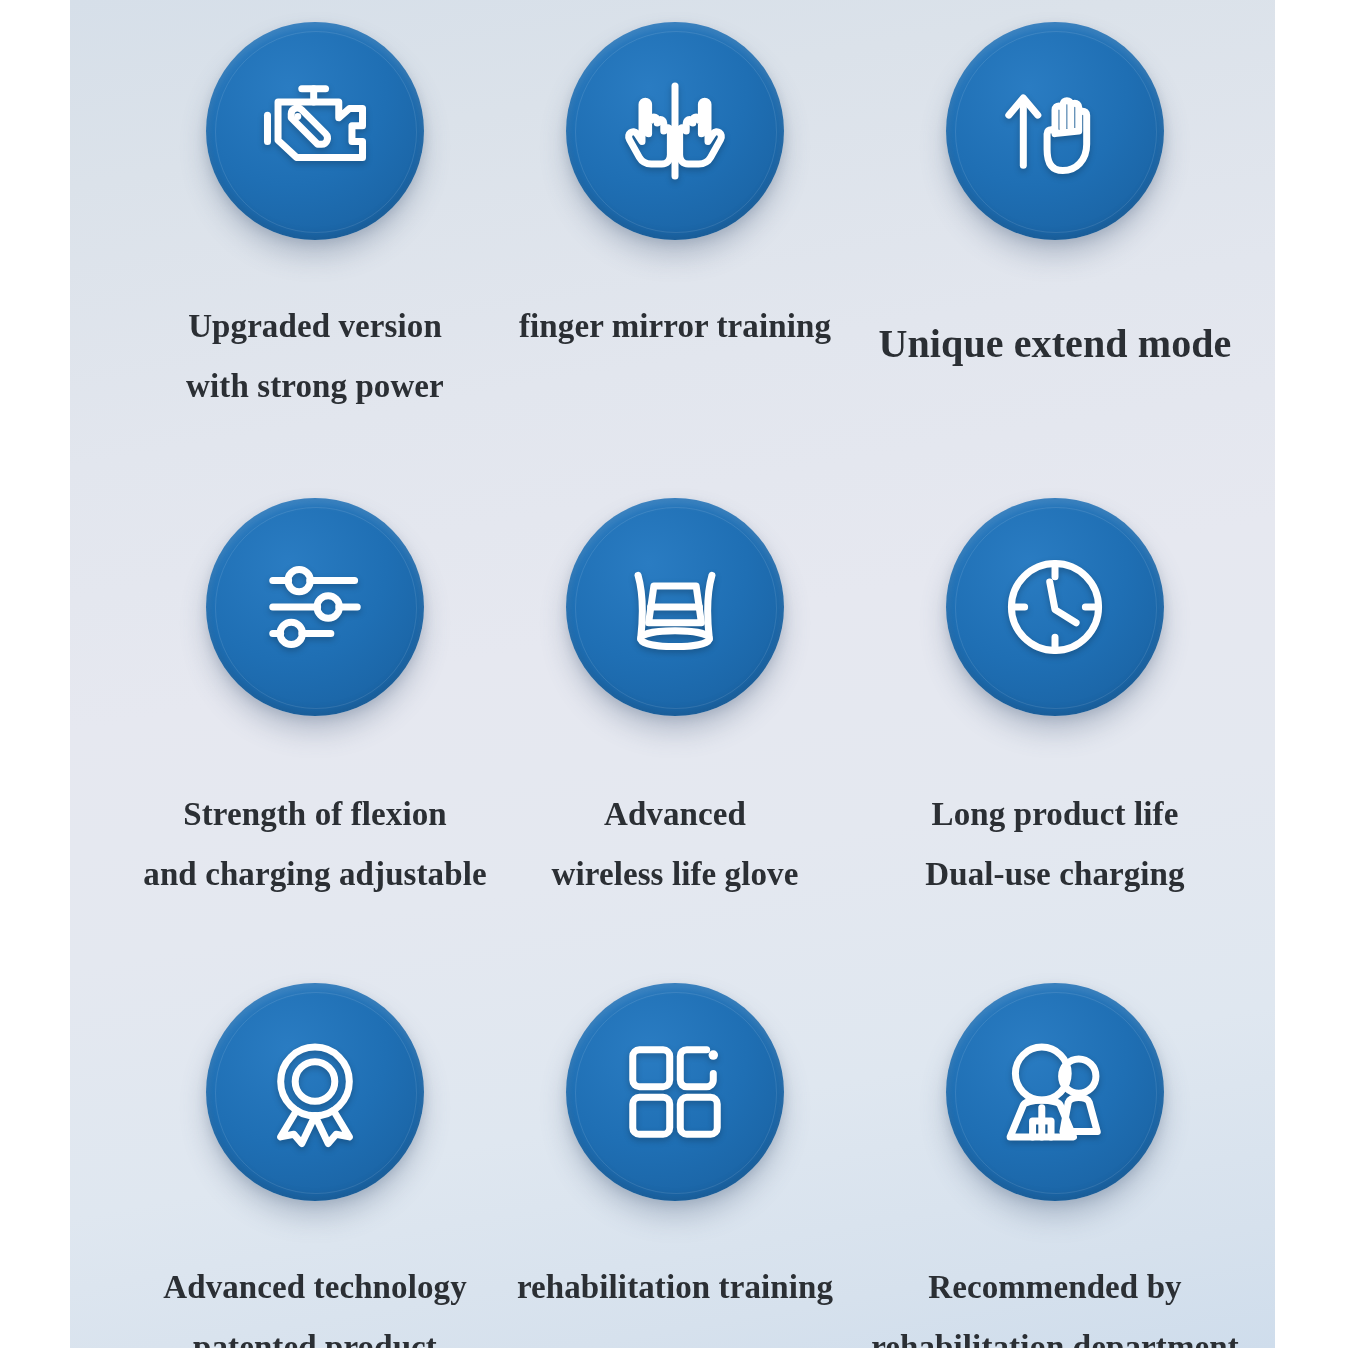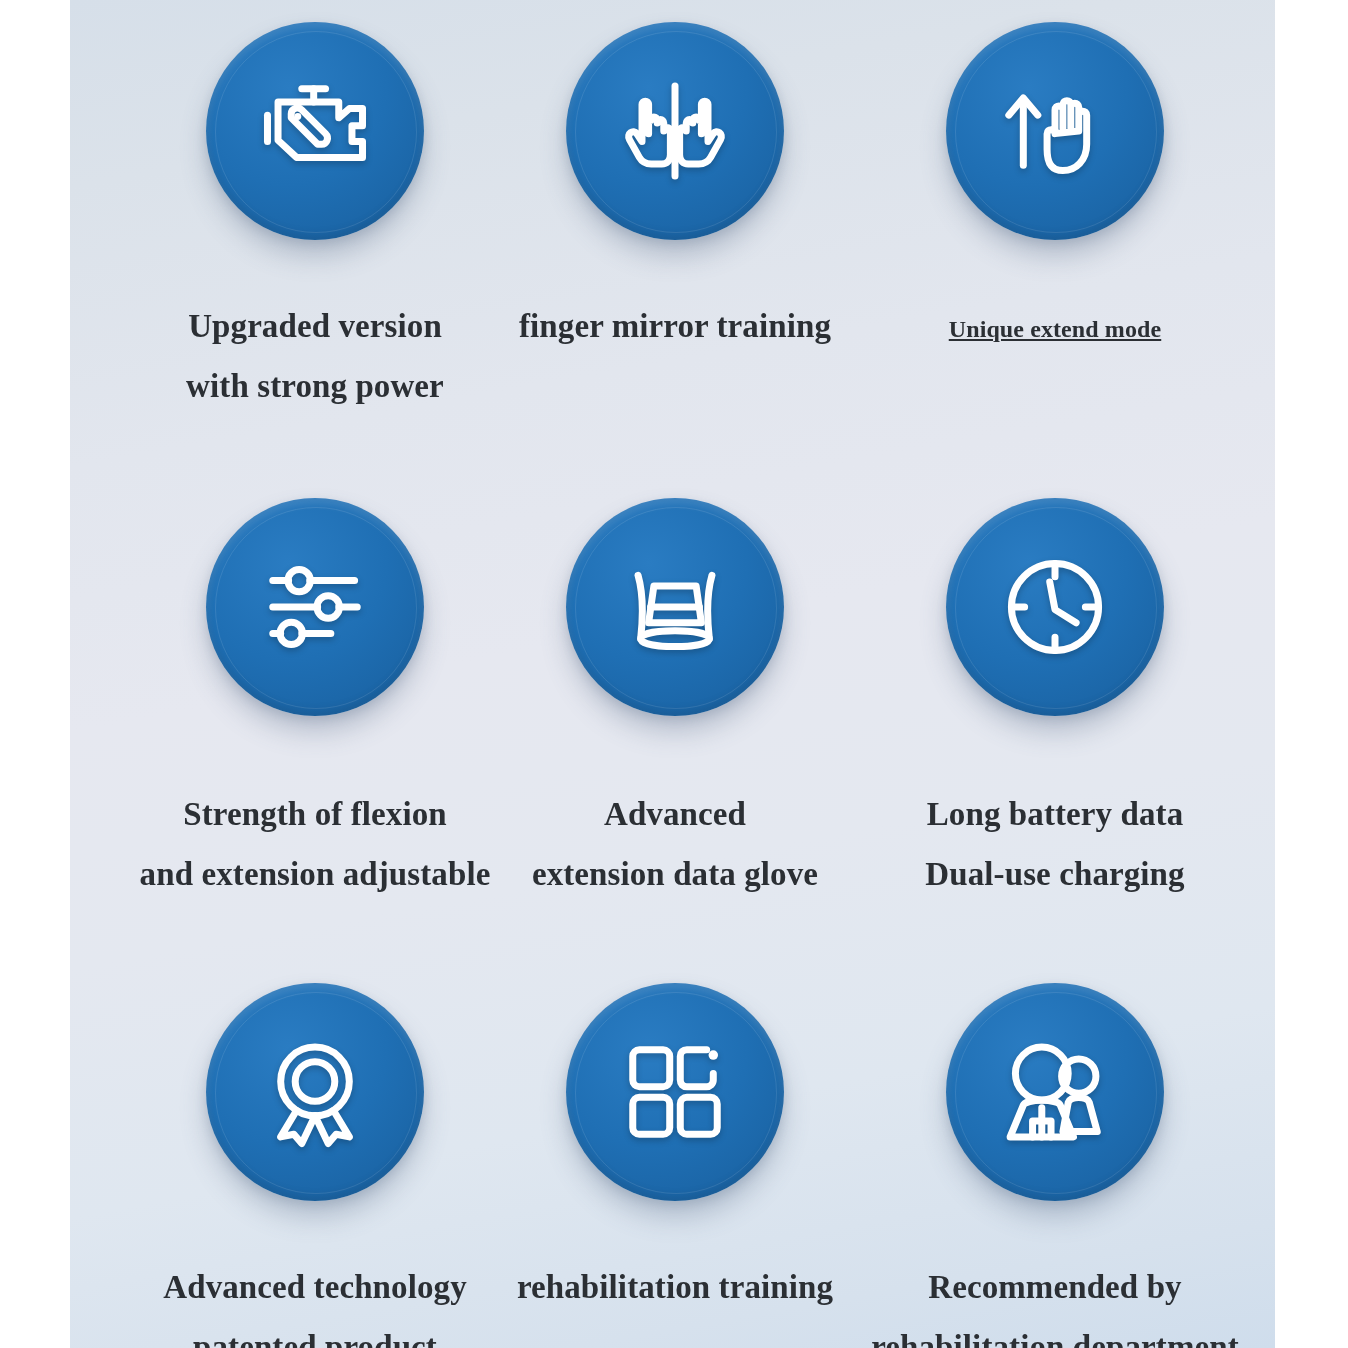--- a/index.html
+++ b/index.html
@@ -105,21 +105,21 @@
     font-weight: bold;
     font-size: 33px;
     line-height: 1.82;
     letter-spacing: 0.1px;
     white-space: nowrap;
   }
   .caption .line { display: block; }
 
   
   .cap-shift { margin-top: 68px; }
-  .cap-wide { font-size: 24px; text-decoration: underline; }
+  .cap-wide { font-size: 40px; }
 </style>
 </head>
 <body>
 
 <div id="poster">
   <div class="grid">
 
     <div class="cell col0 row0">
       <div class="badge">
         <svg viewBox="0 0 100 100" aria-hidden="true">
@@ -169,50 +169,50 @@
           <path d="M18 30 L30 30 M46 30 L80 30"></path>
           <circle cx="38" cy="30" r="8.5"></circle>
           <path d="M18 50 L52 50 M68 50 L82 50"></path>
           <circle cx="60" cy="50" r="8.5"></circle>
           <path d="M18 70 L24 70 M40 70 L62 70"></path>
           <circle cx="32" cy="70" r="8.5"></circle>
         </svg>
       </div>
       <div class="caption">
         <span class="line">Strength of flexion</span>
-        <span class="line">and extension adjustable</span>
+        <span class="line">and charging adjustable</span>
       </div>
     </div>
 
     <div class="cell col1 row1">
       <div class="badge">
         <svg viewBox="0 0 100 100" aria-hidden="true">
           <path d="M22 26 C26 40 26 56 24 74"></path>
           <path d="M78 26 C74 40 74 56 76 74"></path>
           <path d="M34 34 L66 34 L70 62 L30 62 Z"></path>
           <path d="M31.5 50 L68.5 50"></path>
           <path d="M24 74 C24 66 76 66 76 74 C76 82 24 82 24 74 Z"></path>
         </svg>
       </div>
       <div class="caption">
         <span class="line">Advanced</span>
-        <span class="line">extension data glove</span>
+        <span class="line">wireless life glove</span>
       </div>
     </div>
 
     <div class="cell col2 row1">
       <div class="badge">
         <svg viewBox="0 0 100 100" aria-hidden="true">
           <circle cx="50" cy="50" r="33"></circle>
           <path d="M50 17 L50 27 M50 73 L50 83 M17 50 L27 50 M73 50 L83 50"></path>
           <path d="M46 31 L50 52 L66 62"></path>
         </svg>
       </div>
       <div class="caption">
-        <span class="line">Long battery data</span>
+        <span class="line">Long product life</span>
         <span class="line">Dual-use charging</span>
       </div>
     </div>
 
     <div class="cell col0 row2">
       <div class="badge">
         <svg viewBox="0 0 100 100" aria-hidden="true">
           <circle cx="50" cy="42" r="26"></circle>
           <circle cx="50" cy="42" r="15"></circle>
           <path d="M36 64 L24 84 L34 82 L40 89 L50 68"></path>

